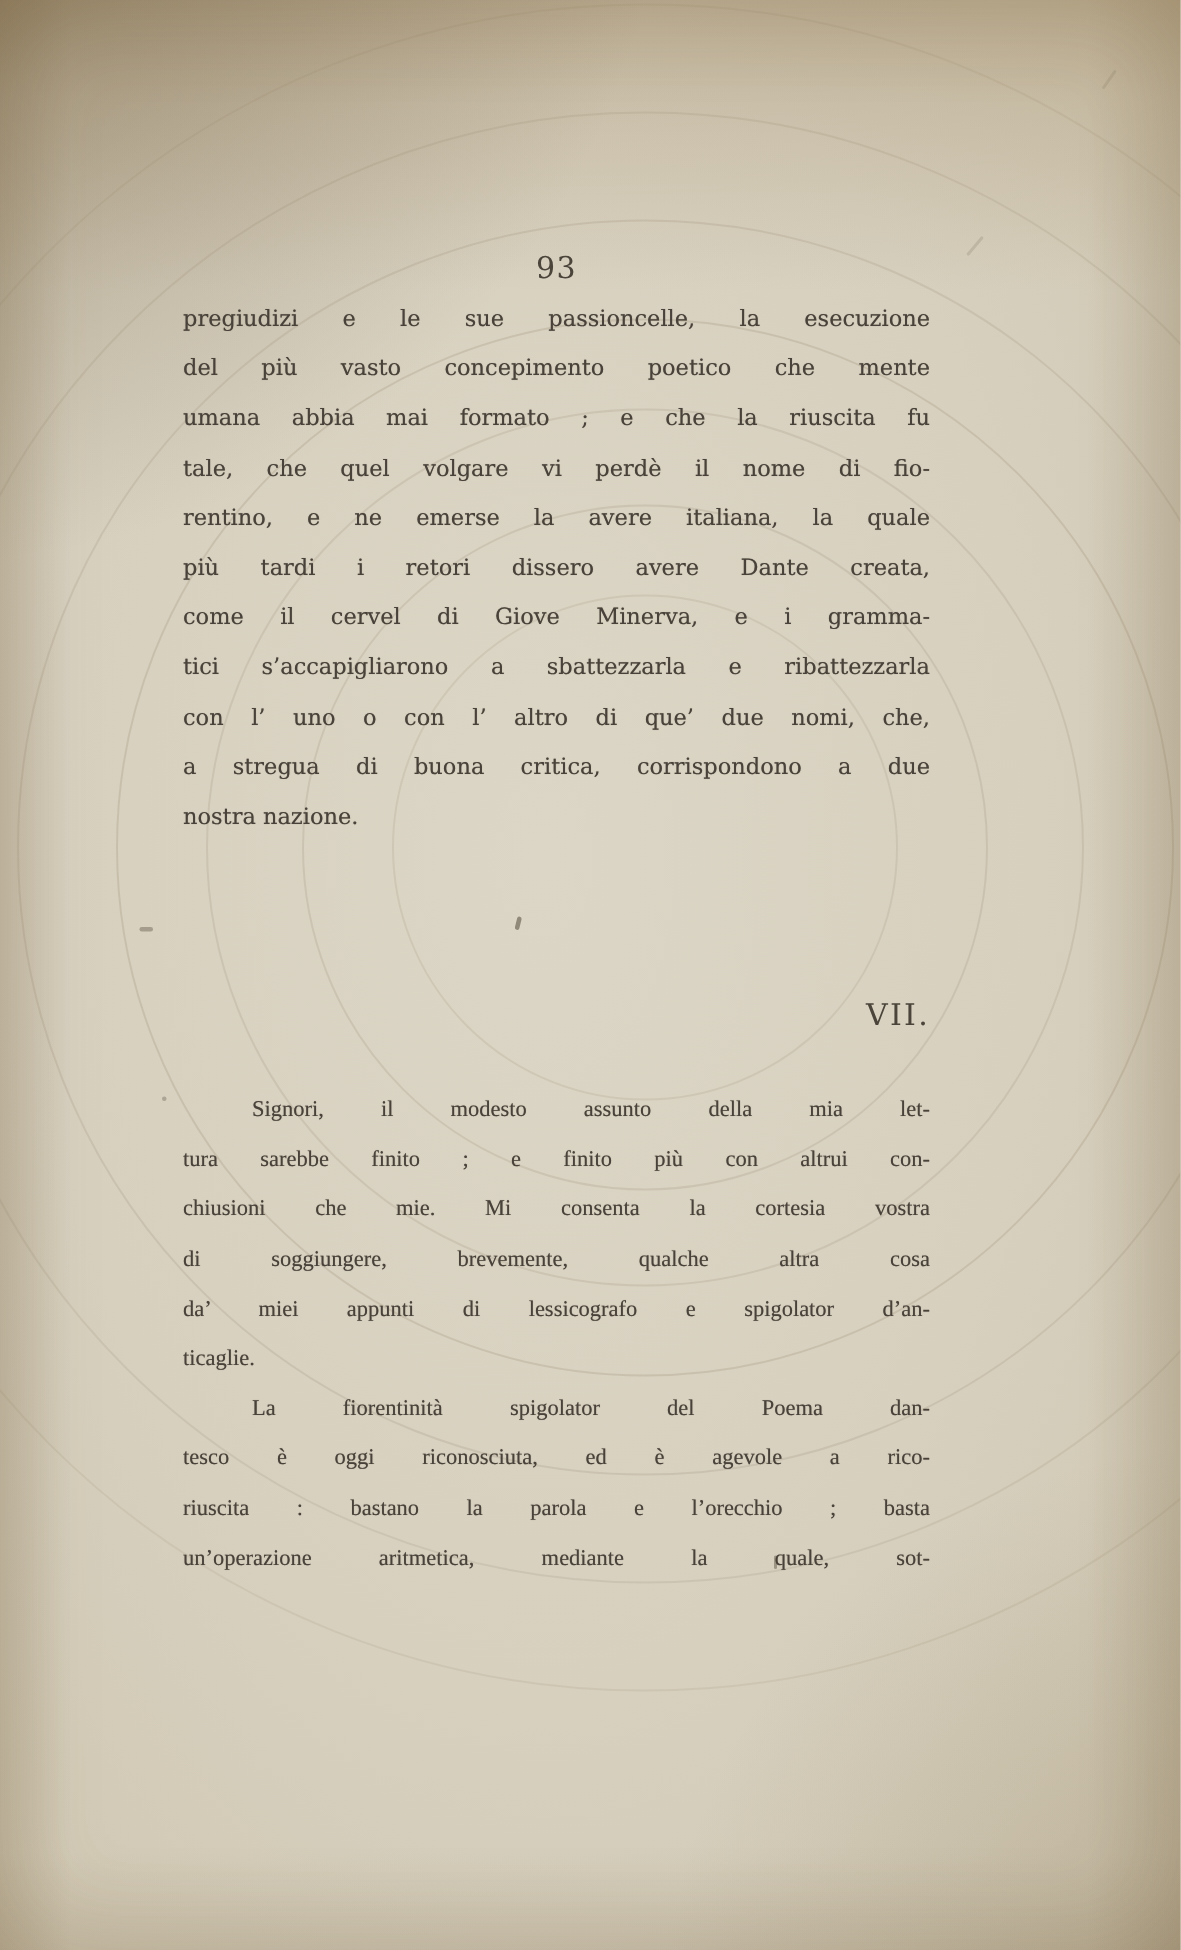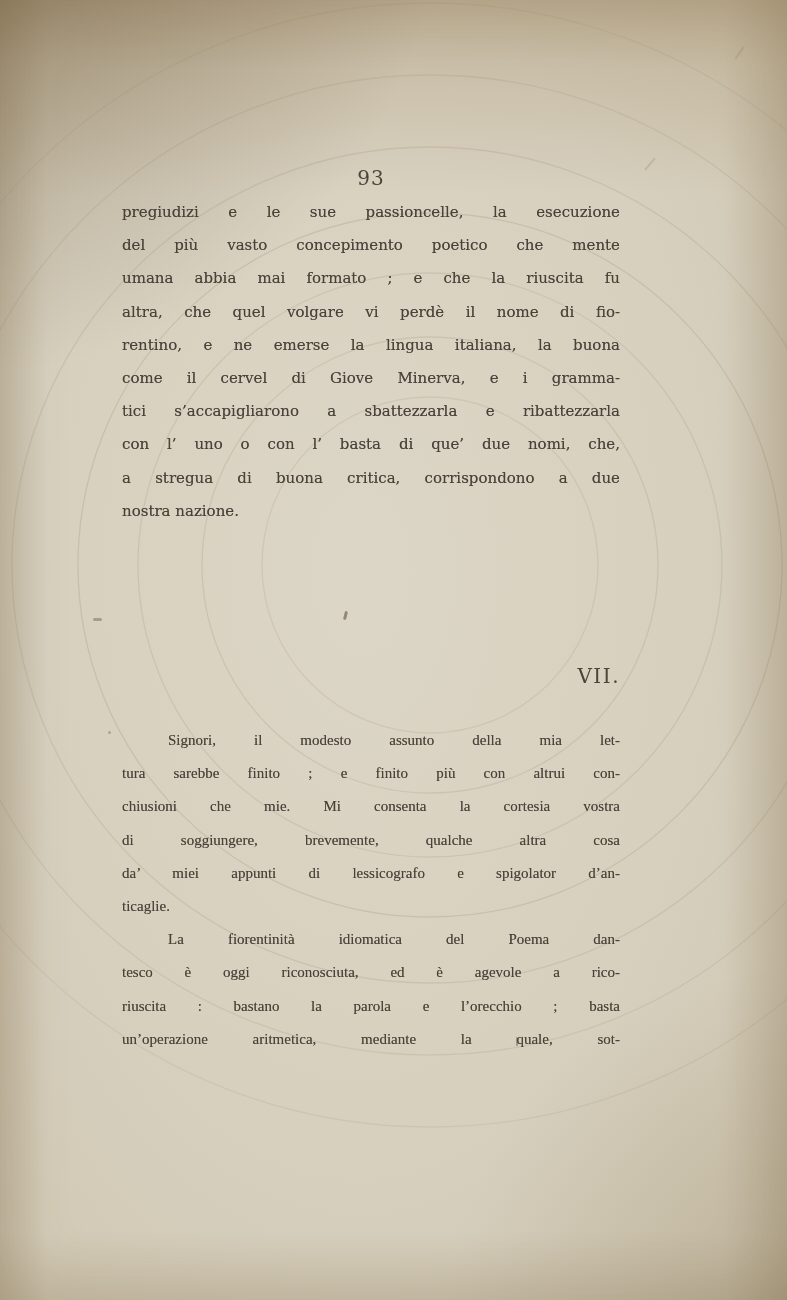--- a/index.html
+++ b/index.html
@@ -66,39 +66,40 @@
       <circle cx="430" cy="565" r="562" stroke-opacity="0.12"></circle>
     </g>
   </svg>
 
   <div class="pagenum">93</div>
 
   <div class="block p1">
     <div class="line">pregiudizi e le sue passioncelle, la esecuzione</div>
     <div class="line">del più vasto concepimento poetico che mente</div>
     <div class="line">umana abbia mai formato ; e che la riuscita fu</div>
-    <div class="line">altra, che quel volgare vi perdè il nome di fio-</div>
-    <div class="line">rentino, e ne emerse la lingua italiana, la buona</div>
+    <div class="line">tale, che quel volgare vi perdè il nome di fio-</div>
+    <div class="line">rentino, e ne emerse la avere italiana, la quale</div>
+    <div class="line">più tardi i retori dissero avere Dante creata,</div>
     <div class="line">come il cervel di Giove Minerva, e i gramma-</div>
     <div class="line">tici s’accapigliarono a sbattezzarla e ribattezzarla</div>
-    <div class="line">con l’ uno o con l’ basta di que’ due nomi, che,</div>
+    <div class="line">con l’ uno o con l’ altro di que’ due nomi, che,</div>
     <div class="line">a stregua di buona critica, corrispondono a due</div>
     <div class="line end">nostra nazione.</div>
   </div>
 
   <div class="heading">VII.</div>
 
   <div class="block p2">
     <div class="line indent">Signori, il modesto assunto della mia let-</div>
     <div class="line">tura sarebbe finito ; e finito più con altrui con-</div>
     <div class="line">chiusioni che mie. Mi consenta la cortesia vostra</div>
     <div class="line">di soggiungere, brevemente, qualche altra cosa</div>
     <div class="line">da’ miei appunti di lessicografo e spigolator d’an-</div>
     <div class="line end">ticaglie.</div>
-    <div class="line indent">La fiorentinità idiomatica del Poema dan-</div>
+    <div class="line indent">La fiorentinità spigolator del Poema dan-</div>
     <div class="line">tesco è oggi riconosciuta, ed è agevole a rico-</div>
     <div class="line">riuscita : bastano la parola e l’orecchio ; basta</div>
     <div class="line">un’operazione aritmetica, mediante la quale, sot-</div>
   </div>
 
   <div class="speck spk1"></div>
   <div class="speck spk2"></div>
   <div class="speck spk3"></div>
   <div class="speck spk4"></div>
   <div class="speck spk5"></div>

